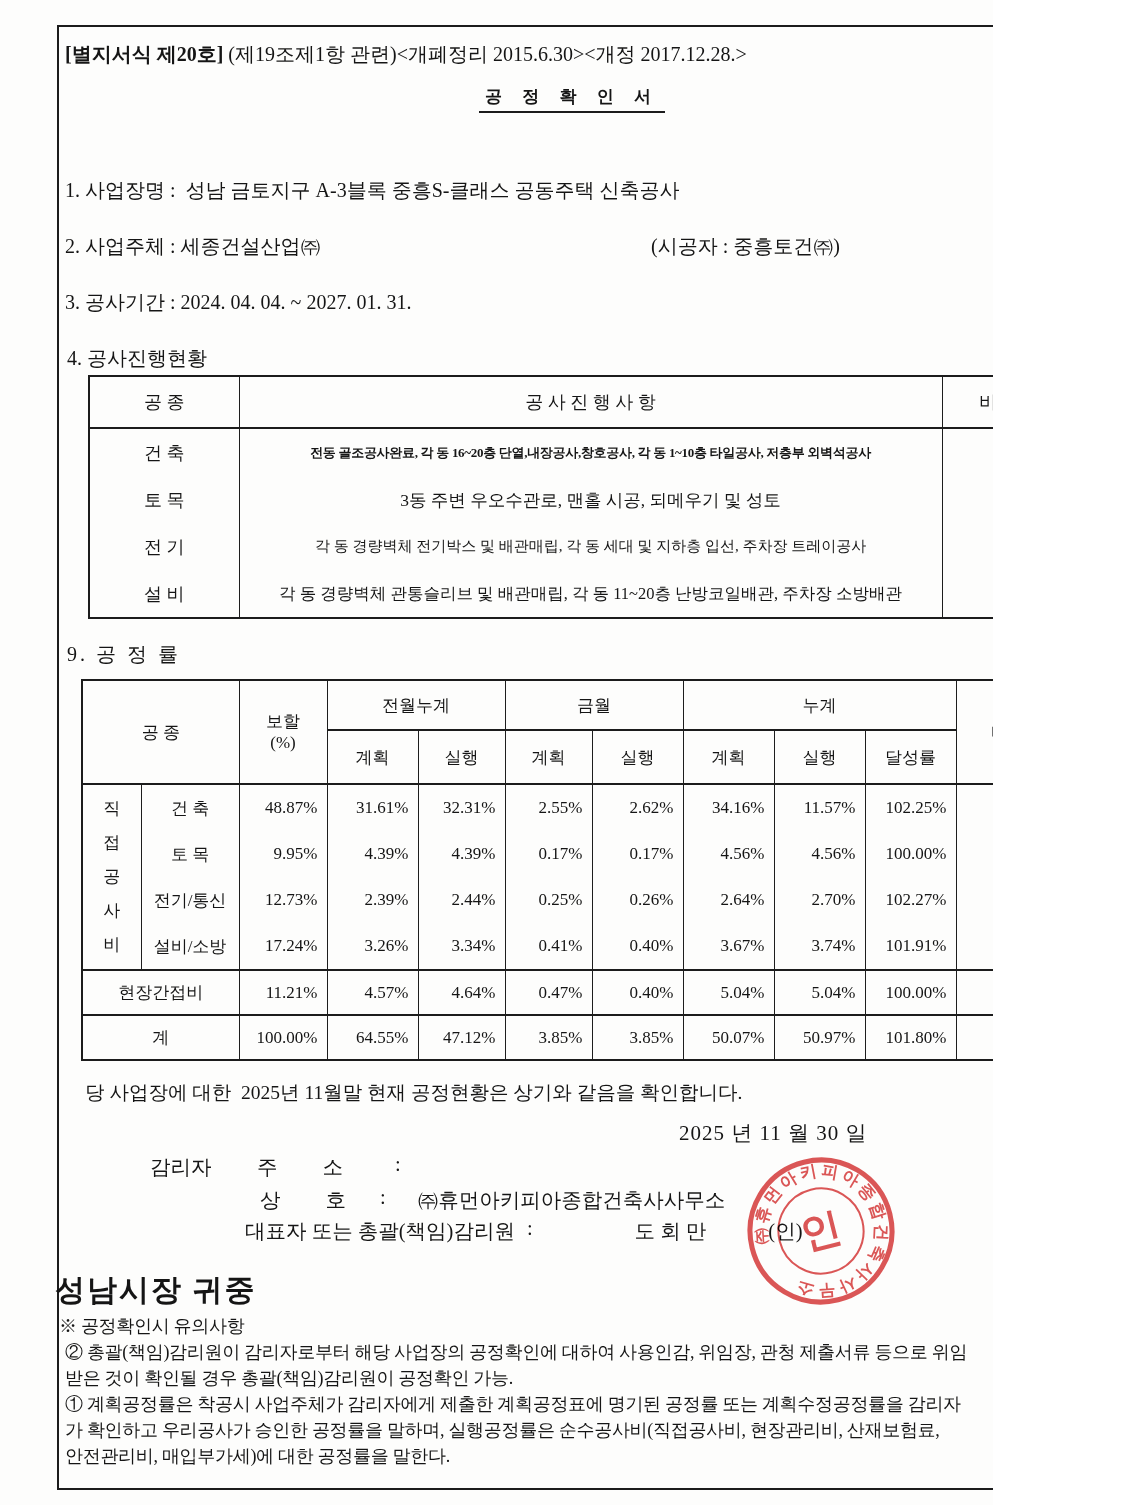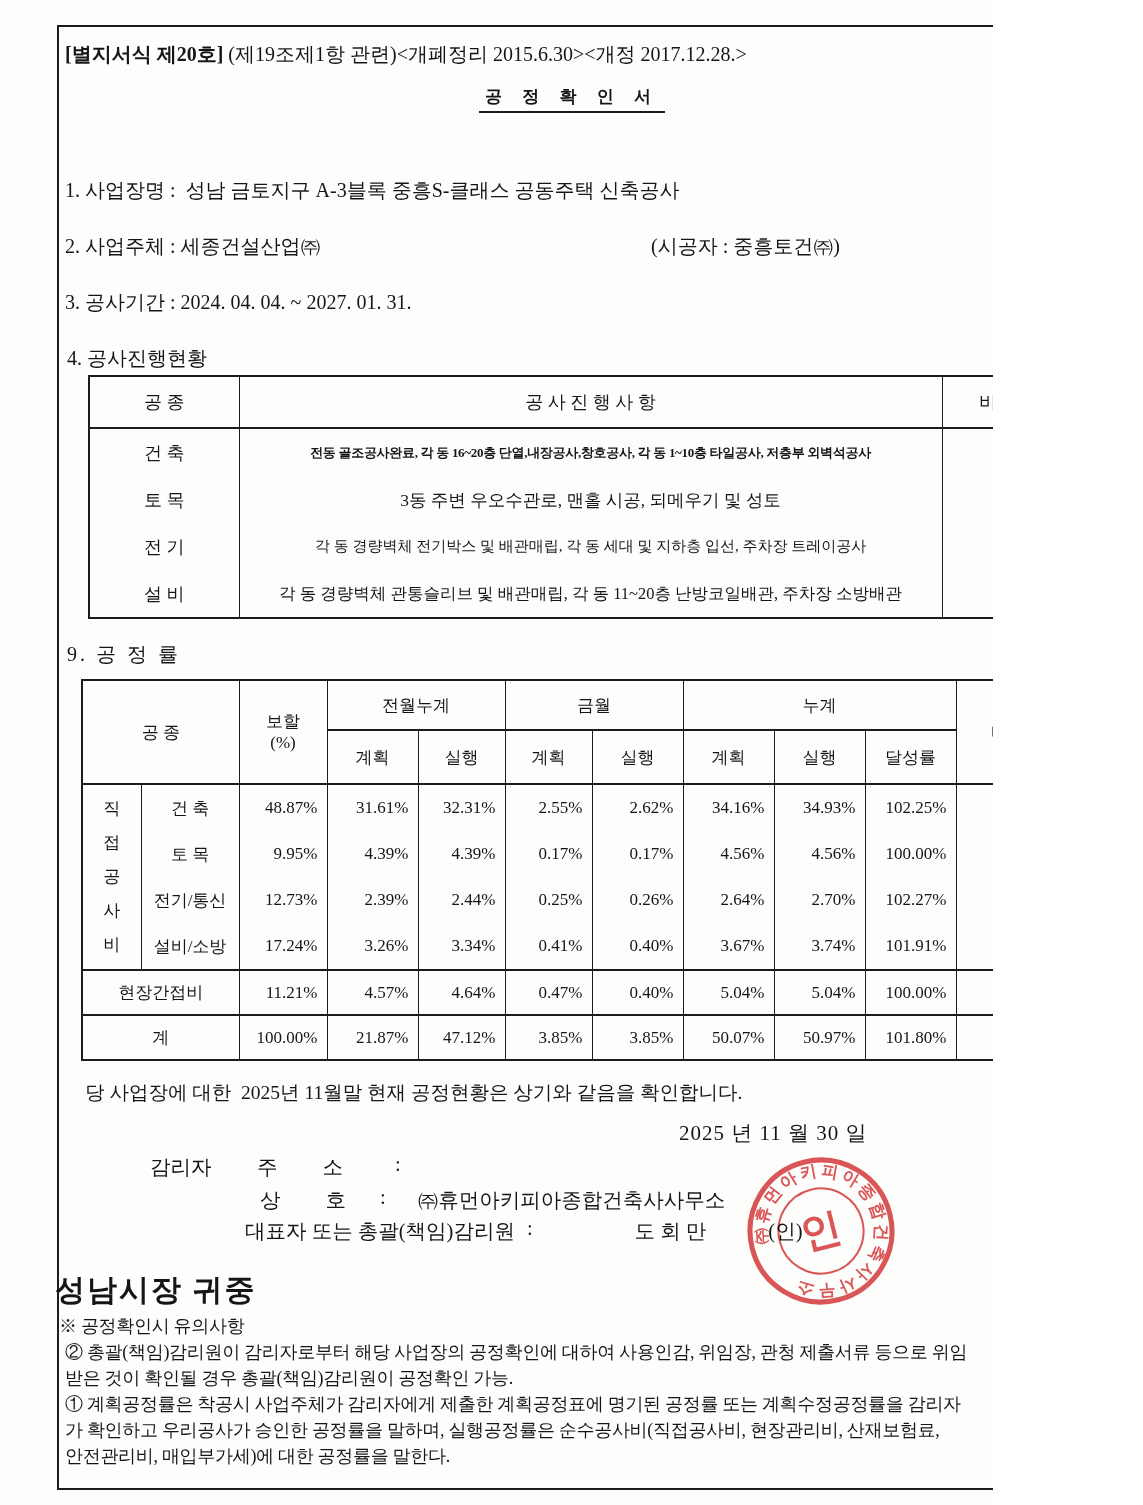--- a/index.html
+++ b/index.html
@@ -167,21 +167,21 @@
         <td rowspan="4" class="vcell">
               <div class="vtext">직접공사비</div>
             </td>
         <td class="c">건 축</td>
         <td class="num">48.87%</td>
         <td class="num">31.61%</td>
         <td class="num">32.31%</td>
         <td class="num">2.55%</td>
         <td class="num">2.62%</td>
         <td class="num">34.16%</td>
-        <td class="num">34.93%</td>
+        <td class="num">11.57%</td>
         <td class="num">102.25%</td>
         <td></td>
       </tr>
       <tr class="b">
         <td class="c">토 목</td>
         <td class="num">9.95%</td>
         <td class="num">4.39%</td>
         <td class="num">4.39%</td>
         <td class="num">0.17%</td>
         <td class="num">0.17%</td>
@@ -222,21 +222,21 @@
         <td class="num">0.47%</td>
         <td class="num">0.40%</td>
         <td class="num">5.04%</td>
         <td class="num">5.04%</td>
         <td class="num">100.00%</td>
         <td></td>
       </tr>
       <tr class="sum2">
         <td colspan="2" class="c">계</td>
         <td class="num">100.00%</td>
-        <td class="num">21.87%</td>
+        <td class="num">64.55%</td>
         <td class="num">47.12%</td>
         <td class="num">3.85%</td>
         <td class="num">3.85%</td>
         <td class="num">50.07%</td>
         <td class="num">50.97%</td>
         <td class="num">101.80%</td>
         <td></td>
       </tr>
     </tbody>
       </table>

